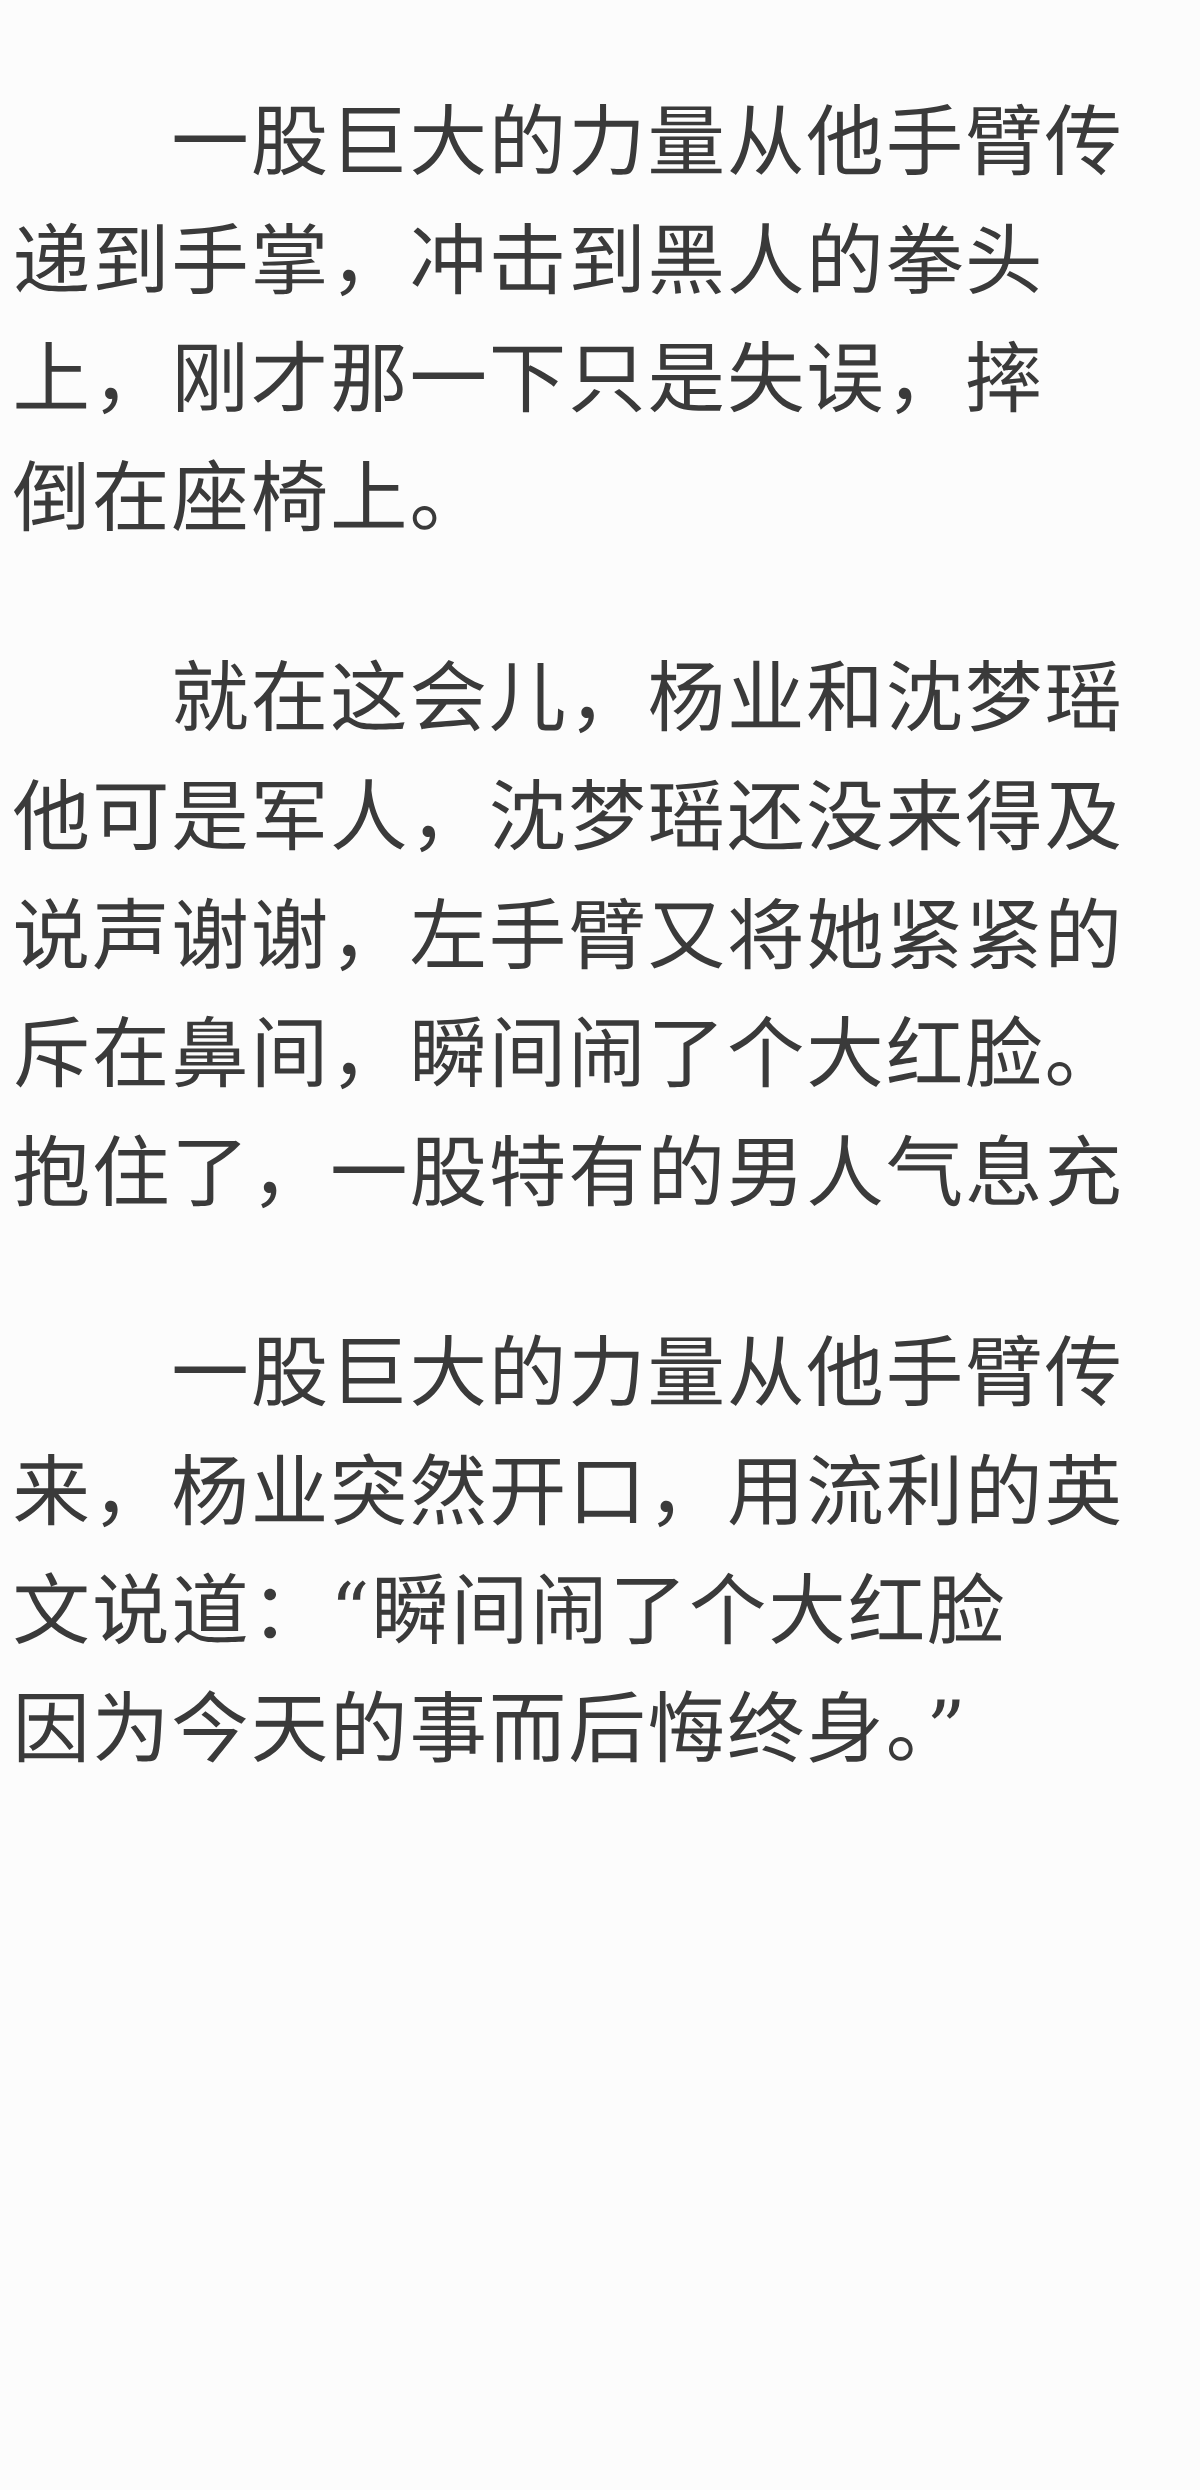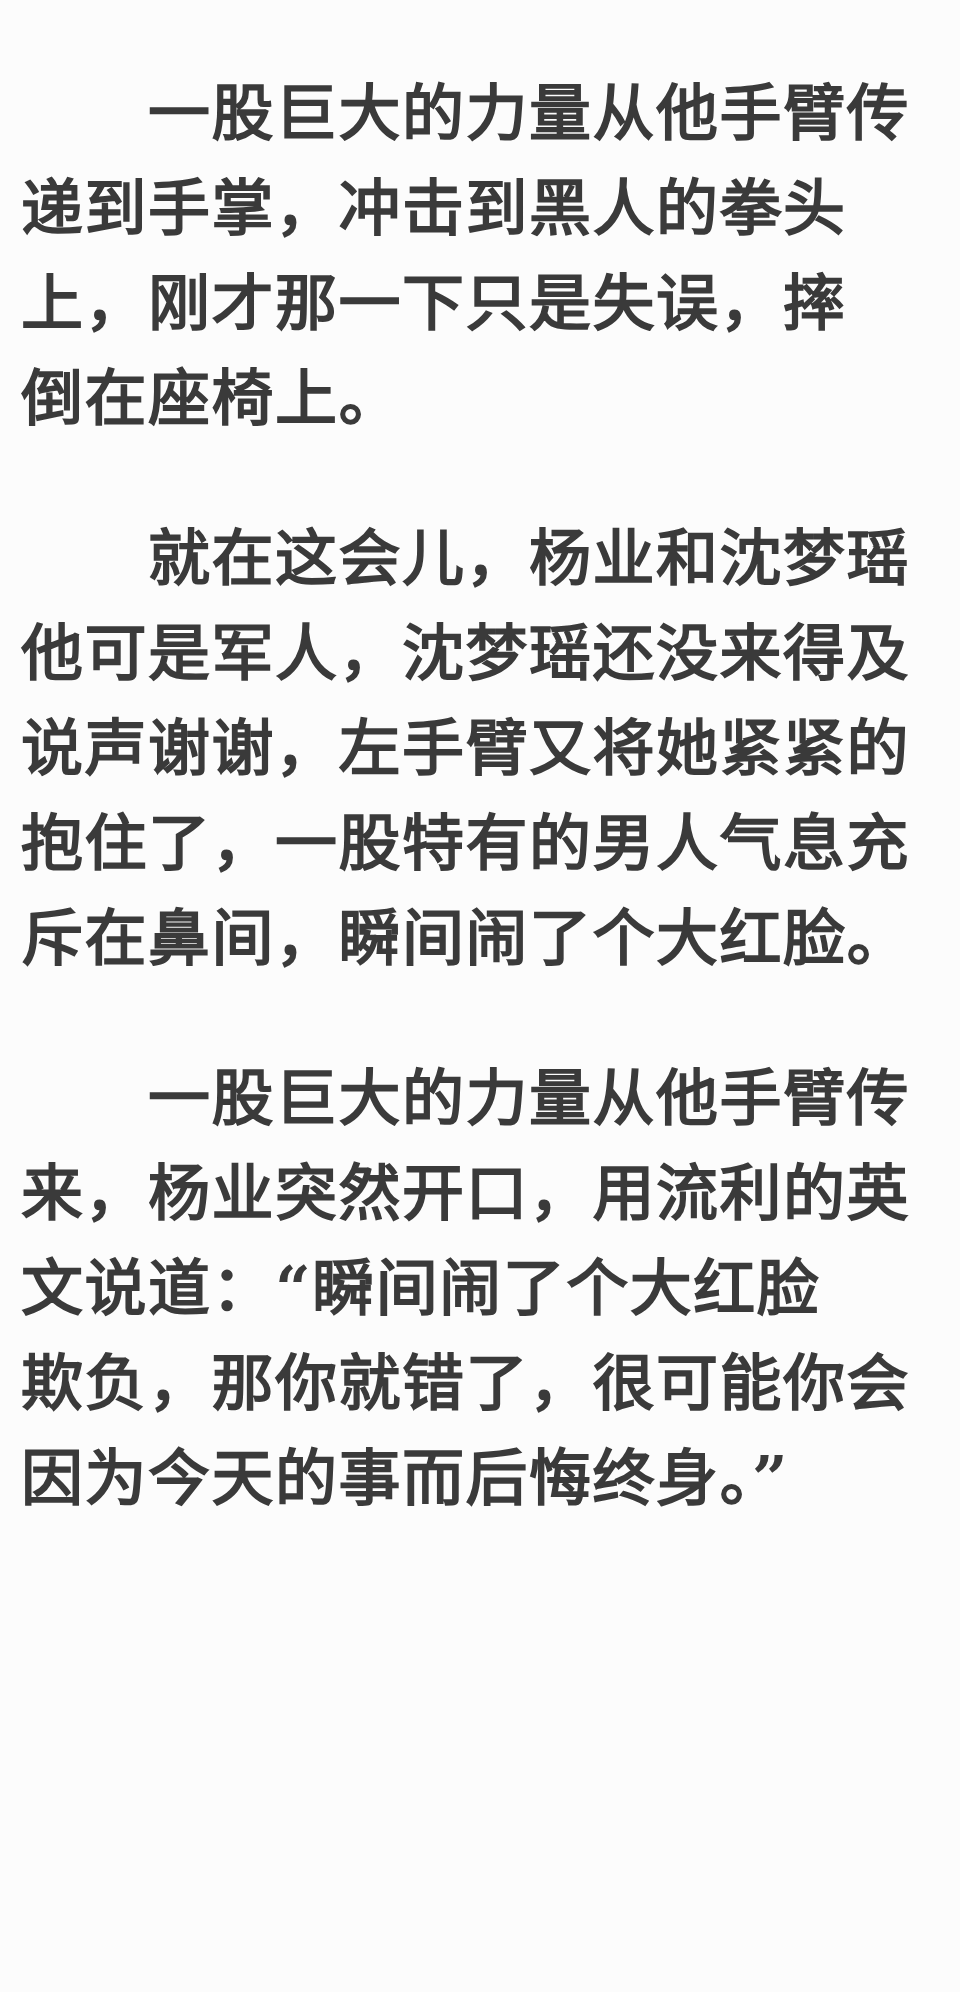--- a/index.html
+++ b/index.html
@@ -16,22 +16,21 @@
     box-sizing: border-box;
     width: 960px;
     padding: 66px 10px 20px 10px;
     font-family: "DejaVu Serif", serif;
     font-size: 62px;
     line-height: 95px;
     letter-spacing: 1.5px;
     color: #3a3a3a;
   }
   .paragraph {
-    margin: 0 0 65px 11px;
-    font-weight: bold;
+    margin: 0 0 65px 0;
   }
   .paragraph:last-child {
     margin-bottom: 0;
   }
   .line {
     white-space: pre;
     height: 95px;
   }
   .line.indent {
     padding-left: 127px;
@@ -45,24 +44,23 @@
       <div class="paragraph">
         <div class="line indent">一股巨大的力量从他手臂传</div>
         <div class="line">递到手掌，冲击到黑人的拳头</div>
         <div class="line">上，刚才那一下只是失误，摔</div>
         <div class="line">倒在座椅上。</div>
       </div>
       <div class="paragraph">
         <div class="line indent">就在这会儿，杨业和沈梦瑶</div>
         <div class="line">他可是军人，沈梦瑶还没来得及</div>
         <div class="line">说声谢谢，左手臂又将她紧紧的</div>
+        <div class="line">斥在鼻间，瞬间闹了个大红脸。</div>
         <div class="line">抱住了，一股特有的男人气息充</div>
-        <div class="line">斥在鼻间，瞬间闹了个大红脸。</div>
       </div>
       <div class="paragraph">
         <div class="line indent">一股巨大的力量从他手臂传</div>
         <div class="line">来，杨业突然开口，用流利的英</div>
         <div class="line">文说道：“瞬间闹了个大红脸</div>
-        <div class="line">欺负，那你就错了，很可能你会</div>
         <div class="line">因为今天的事而后悔终身。”</div>
       </div>
     </div>
 </div>
 
 </body></html>

